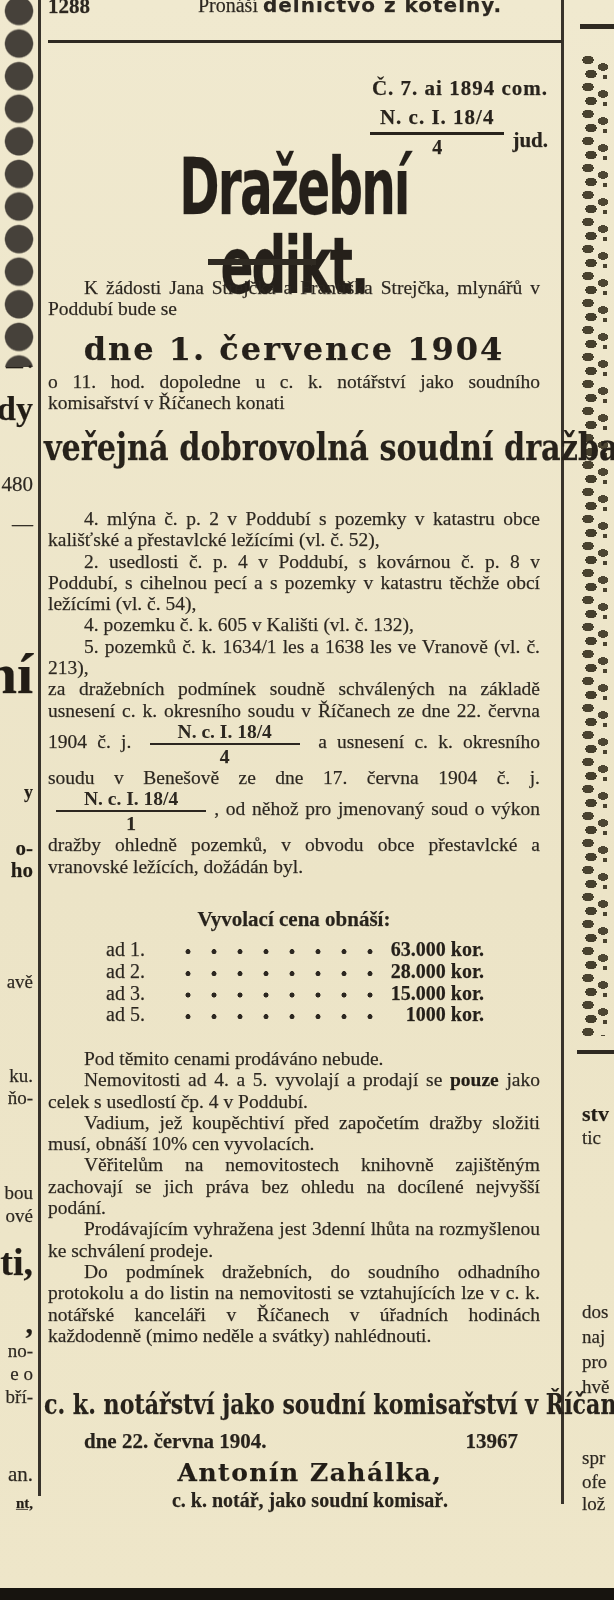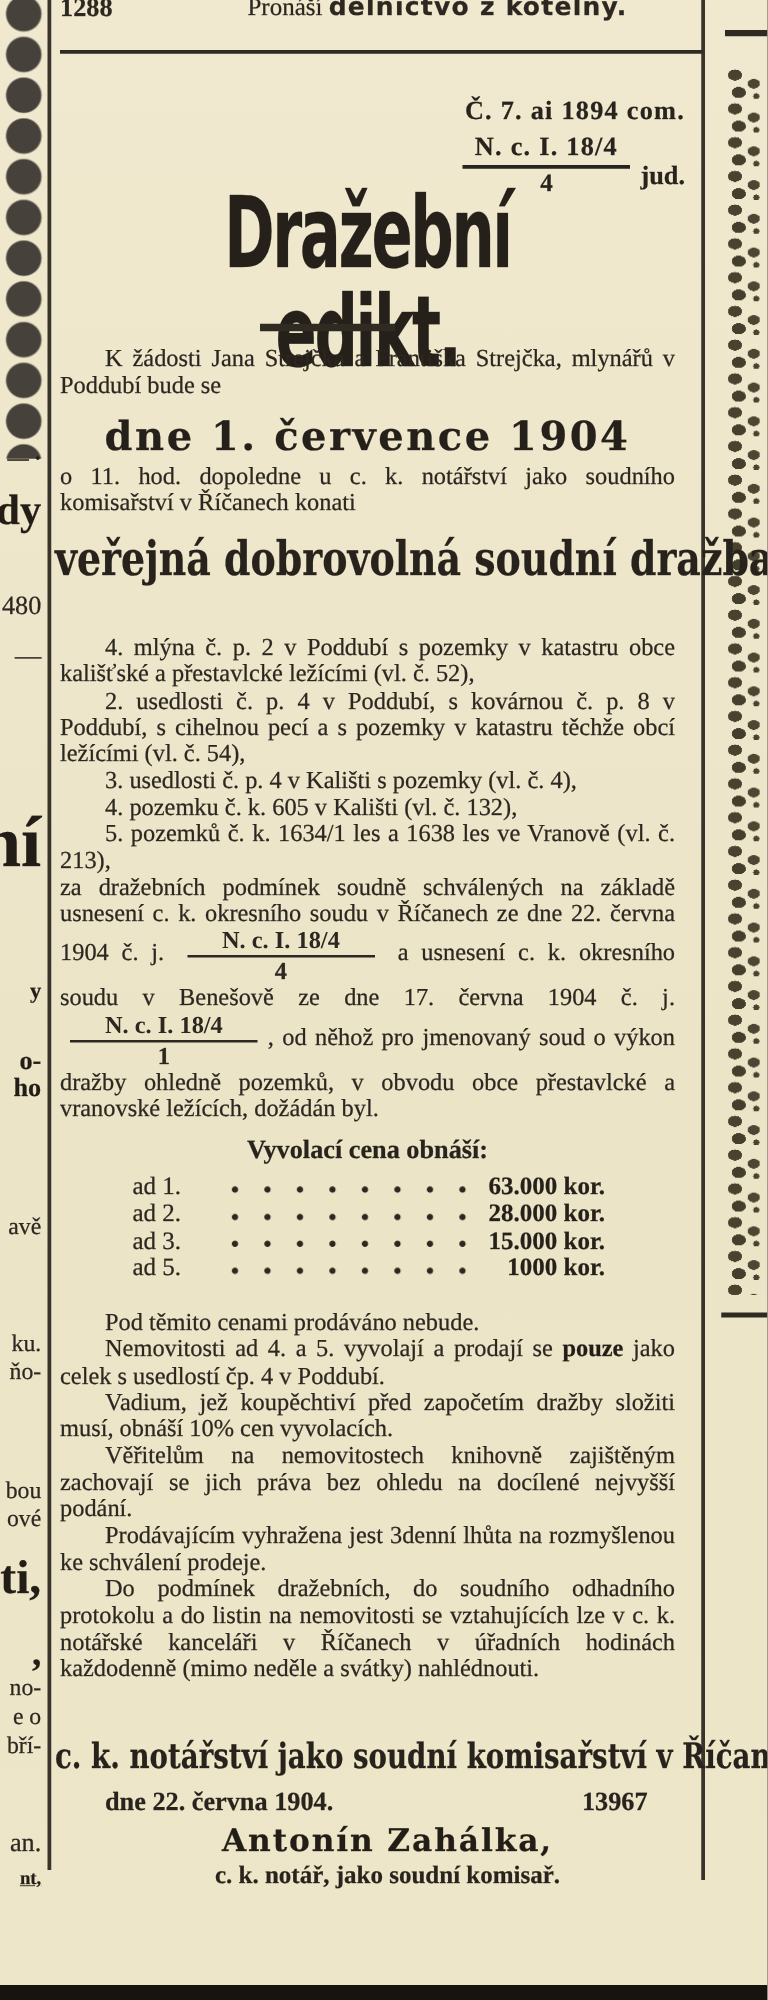--- a/index.html
+++ b/index.html
@@ -103,21 +103,20 @@
 
   <p class="abs para" style="left:48px;top:371px;width:492px;">o 11. hod. dopoledne u c. k. notářství jako soudního komisařství v Říčanech konati</p>
 
   <div class="abs stretch-wrap" style="left:44px;top:424px;width:494px;height:60px;">
     <span class="condense auction-heading-inner">veřejná dobrovolná soudní dražba</span>
   </div>
 
   <div class="abs" style="left:48px;top:508px;width:492px;height:400px;overflow:hidden;">
     <p class="para indent">4. mlýna č. p. 2 v Poddubí s pozemky v katastru obce kališťské a přestavlcké ležícími (vl. č. 52),</p>
     <p class="para indent">2. usedlosti č. p. 4 v Poddubí, s kovárnou č. p. 8 v Poddubí, s cihelnou pecí a s pozemky v katastru těchže obcí ležícími (vl. č. 54),</p>
-    <p class="para indent">3. usedlosti č. p. 4 v Kališti s pozemky (vl. č. 4),</p>
     <p class="para indent">4. pozemku č. k. 605 v Kališti (vl. č. 132),</p>
     <p class="para indent">5. pozemků č. k. 1634/1 les a 1638 les ve Vranově (vl. č. 213),</p>
     <p class="para">
       <span>za dražebních podmínek soudně schválených na základě usnesení c. k. okresního soudu v Říčanech ze dne 22. června 1904 č. j.</span>
       <span class="ifrac"><span class="t">N. c. I. 18/4</span><span class="b">4</span></span>
       <span>a usnesení c. k. okresního soudu v Benešově ze dne 17. června 1904 č. j.</span>
       <span class="ifrac"><span class="t">N. c. I. 18/4</span><span class="b">1</span></span><span>, od něhož pro jmenovaný soud o výkon dražby ohledně pozemků, v obvodu obce přestavlcké a vranovské ležících, dožádán byl.</span>
     </p>
   </div>
 
@@ -179,15 +178,26 @@
       <span class="mfrag" style="top: 1183px; font-size: 19px; right: 5px;">bou</span>
       <span class="mfrag" style="top: 1206px; font-size: 19px; right: 5px;">ové</span>
       <span class="mfrag mb" style="top: 1243px; font-size: 38px; right: 5px;">ti,</span>
       <span class="mfrag mb" style="top: 1308px; font-size: 30px; right: 5px;">,</span>
       <span class="mfrag" style="top: 1341px; font-size: 19px; right: 5px;">no-</span>
       <span class="mfrag" style="top: 1364px; font-size: 19px; right: 5px;">e o</span>
       <span class="mfrag" style="top: 1387px; font-size: 19px; right: 5px; margin-left: 12px;">bří-</span>
       <span class="mfrag mb" style="top: 1496px; font-size: 15px; right: 5px; text-decoration: underline;">nt,</span>
       <span class="mfrag" style="top: 1464px; font-size: 21px; right: 5px;">an.</span>
     </div>
+  <div class="margin-host" style="left:577px;width:37px;" id="right-margin">
+      <span class="mfrag mb" style="top: 1103px; font-size: 22px; left: 5px;">stv</span>
+      <span class="mfrag" style="top: 1128px; font-size: 19px; left: 5px;">tic</span>
+      <span class="mfrag" style="top: 1302px; font-size: 19px; left: 5px;">dos</span>
+      <span class="mfrag" style="top: 1327px; font-size: 19px; left: 5px;">naj</span>
+      <span class="mfrag" style="top: 1352px; font-size: 19px; left: 5px;">pro</span>
+      <span class="mfrag" style="top: 1377px; font-size: 19px; left: 5px;">hvě</span>
+      <span class="mfrag" style="top: 1448px; font-size: 19px; left: 5px;">spr</span>
+      <span class="mfrag" style="top: 1472px; font-size: 19px; left: 5px;">ofe</span>
+      <span class="mfrag" style="top: 1494px; font-size: 19px; left: 5px;">lož</span>
+    </div>
 
   <div class="bottom-bar"></div>
 </div>
 
 </body></html>

